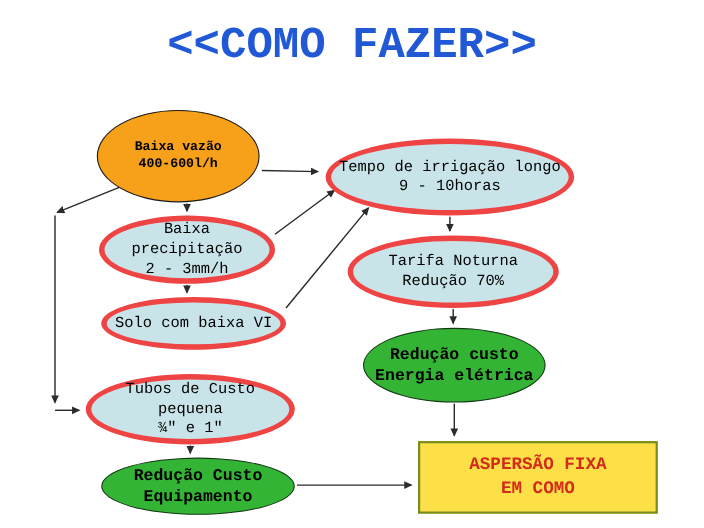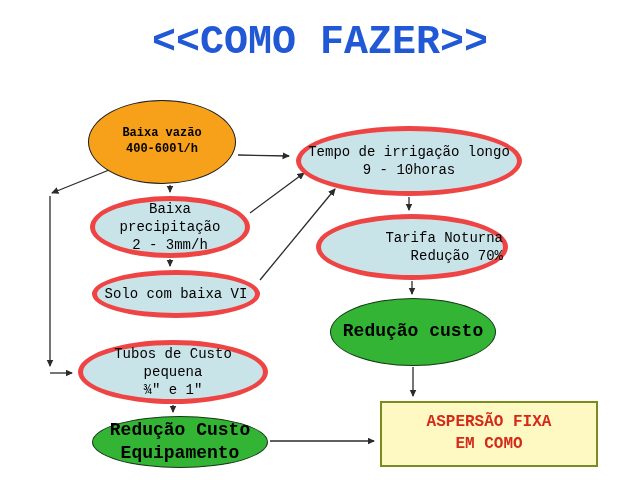--- a/index.html
+++ b/index.html
@@ -13,32 +13,32 @@
     font-size:40px;font-weight:bold;color:#2058d6;letter-spacing:0px;z-index:2;
   }
   .node{
     position:absolute;z-index:2;display:flex;flex-direction:column;
     align-items:center;justify-content:center;text-align:center;
     border-radius:50%;line-height:1.3;color:#000;box-sizing:border-box;
   }
   .node span{display:block;}
   .blue{background:#c9e4e9;border:5px solid #ef4444;font-size:14px;}
   .orange{background:#f7a11a;border:1px solid #1a1a1a;font-size:12px;font-weight:bold;}
-  .green{background:#33b434;border:1px solid #143814;font-size:18px;font-weight:bold;}
+  .green{background:#33b434;border:1px solid #143814;font-size:15px;font-weight:bold;}
   .rect-node{
     position:absolute;z-index:2;display:flex;flex-direction:column;
     align-items:center;justify-content:center;text-align:center;box-sizing:border-box;
-    background:#fef9c3;border:2px solid #7a8c1e;color:#d42a1a;
+    background:#fde047;border:2px solid #7a8c1e;color:#d42a1a;
     font-size:16px;font-weight:bold;line-height:1.35;
   }
   
   #n-baixa-vazao{left:88px;top:100px;width:148px;height:84px;}
   #n-tempo{left:296px;top:126px;width:226px;height:70px;}
   #n-precipitacao{left:90px;top:196px;width:160px;height:62px;}
-  #n-tarifa{left:316px;top:214px;width:192px;height:66px;align-items:flex-end;}
+  #n-tarifa{left:316px;top:214px;width:192px;height:66px;}
   #n-solo{left:92px;top:270px;width:168px;height:48px;}
   #n-energia{left:330px;top:298px;width:166px;height:68px;}
   #n-tubos{left:78px;top:340px;width:190px;height:64px;}
   #n-equipamento{left:92px;top:416px;width:176px;height:52px;}
   #n-aspersao{left:380px;top:401px;width:218px;height:66px;}
 </style>
 </head>
 <body>
 
 <div id="slide">
@@ -87,20 +87,21 @@
     <span>Tarifa Noturna</span>
     <span>Redução 70%</span>
   </div>
 
   <div id="n-solo" class="node blue">
     <span>Solo com baixa VI</span>
   </div>
 
   <div id="n-energia" class="node green">
     <span>Redução custo</span>
+    <span>Energia elétrica</span>
   </div>
 
   <div id="n-tubos" class="node blue">
     <span>Tubos de Custo pequena</span>
     <span>¾" e 1"</span>
   </div>
 
   <div id="n-equipamento" class="node green">
     <span>Redução Custo</span>
     <span>Equipamento</span>

